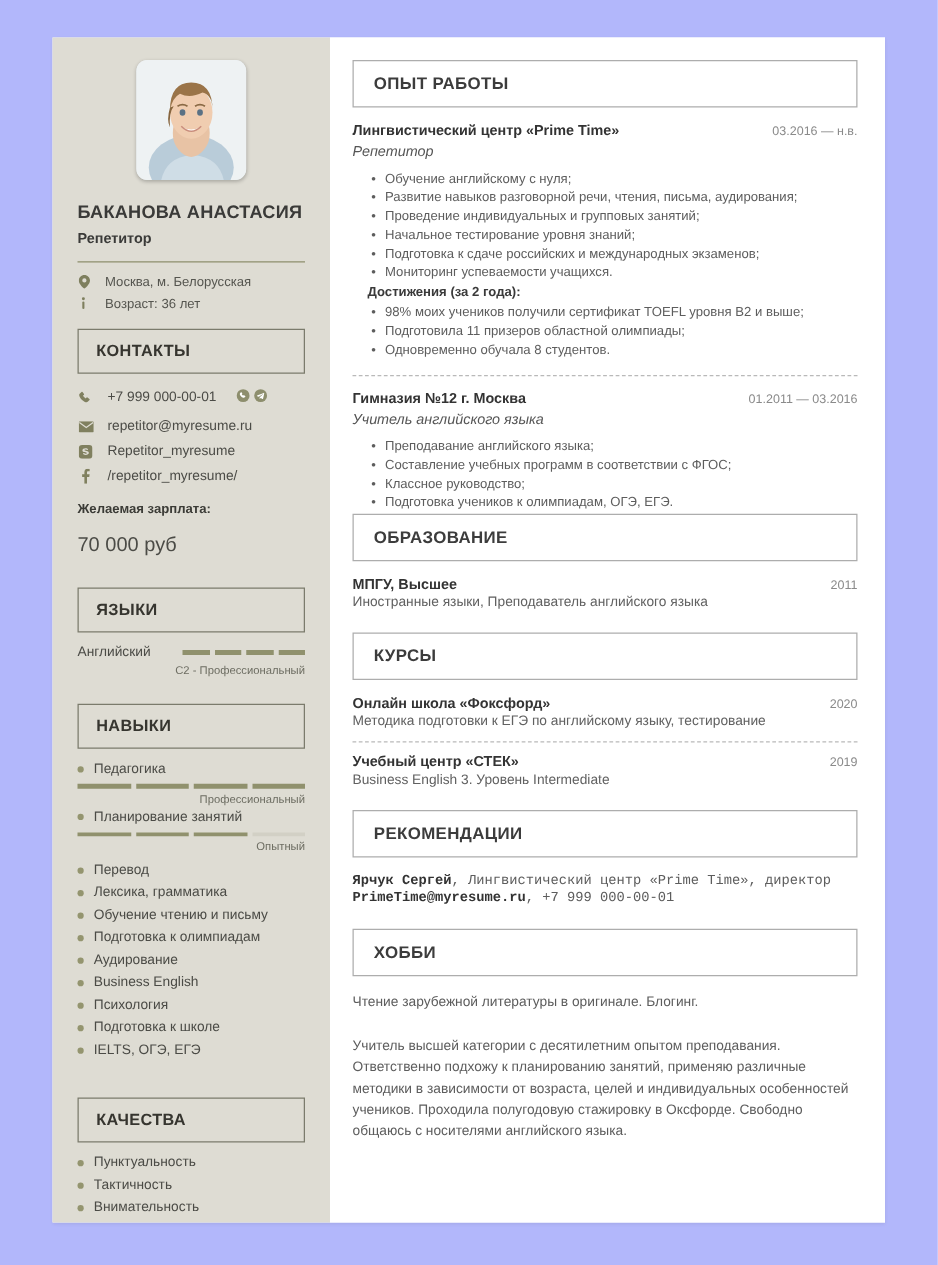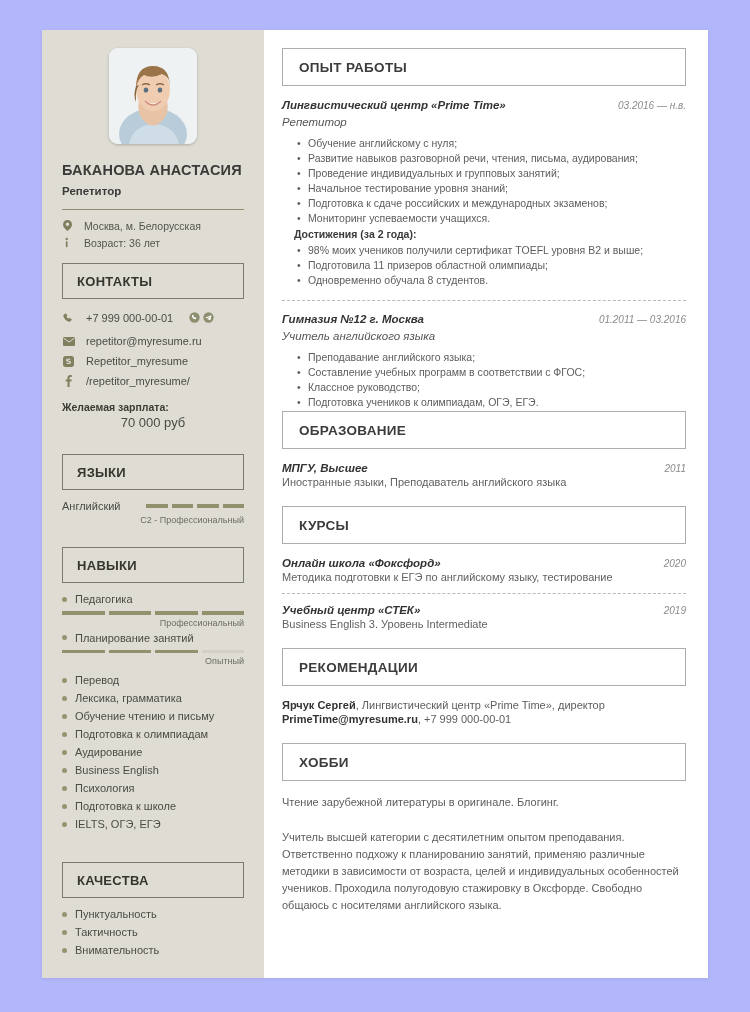--- a/index.html
+++ b/index.html
@@ -48,53 +48,53 @@
     padding: 8px 0 8px 14px;
     margin: 14px 0 10px 0;
   }
   .sec-box-title { font-size: 13px; font-weight: bold; color: #36352f; letter-spacing: .3px; }
   .contact-row { display: flex; align-items: center; gap: 11px; margin-bottom: 8px; }
   .c-ico { width: 13px; flex-shrink: 0; display: flex; justify-content: center; color: #80805f; }
   .c-txt { font-size: 11px; color: #4b4b46; }
   .inline-ico { display: inline-flex; gap: 3px; margin-left: 5px; vertical-align: -2px; }
   .salary-block { margin-top: 14px; }
   .salary-label { font-size: 10.5px; font-weight: bold; color: #3b3b36; }
-  .salary-val { font-size: 13px; color: #4b4b46; margin-top: 2px; text-align: center; }
+  .salary-val { font-size: 16px; color: #4b4b46; margin-top: 15px; }
   .lang-row { display: flex; align-items: center; justify-content: space-between; }
   .lang-name { font-size: 11px; color: #4b4b46; }
   .bar { display: flex; gap: 4px; width: 98px; }
   .seg { height: 3.5px; flex: 1; background: #d2d0c5; }
   .seg.on { background: #90916d; }
   .bar-cap { font-size: 9px; color: #6d6d62; text-align: right; margin-top: 3px; }
   .skill-item { display: flex; align-items: center; gap: 8px; margin-bottom: 6px; }
   .dot { width: 5px; height: 5px; border-radius: 50%; background: #94956f; flex-shrink: 0; }
   .skill-txt { font-size: 11px; color: #4b4b46; }
   .skill-bar { display: flex; gap: 4px; width: 100%; margin: 1px 0 0 0; }
   
   .main { flex: 1; padding: 18px 22px 0 18px; background: #fff; }
   .m-sec {
     border: 1px solid #adadad;
     padding: 9px 0 9px 16px;
     margin-bottom: 13px;
   }
   .m-sec.spaced { }
   .m-sec-title { font-size: 13.5px; font-weight: bold; color: #3c3c3c; letter-spacing: .3px; }
-  .entry-head { display: flex; justify-content: space-between; align-items: flex-end; font-style: italic; }
+  .entry-head { display: flex; justify-content: space-between; align-items: flex-end; }
   .entry-org { font-size: 11.5px; font-weight: bold; color: #333; }
   .entry-date { font-size: 10px; color: #8a8a8a; white-space: nowrap; padding-left: 10px; }
   .entry-role { font-size: 11.5px; font-style: italic; color: #555; margin-top: 5px; }
   .entry-sub { font-size: 11px; color: #616161; margin-top: 2px; }
   ul.bullets { list-style: none; margin: 9px 0 0 26px; }
   ul.bullets li { font-size: 10.5px; color: #5d5d5d; margin-bottom: 3px; position: relative; }
   ul.bullets li::before {
     content: "•"; position: absolute; left: -11px; color: #5d5d5d;
   }
   .ach-head { font-size: 10.5px; font-weight: bold; color: #3a3a3a; margin: 4px 0 3px 12px; }
   .dash-sep { border-top: 1px dashed #b9b9b9; margin: 14px 0 12px 0; }
-  .rec-line { font-size: 11px; color: #5d5d5d; margin-bottom: 2px; }
+  .rec-line { font-size: 11px; color: #5d5d5d; margin-bottom: 2px; font-family: Liberation Mono, monospace; }
   .rec-line b { color: #333; }
   .para { font-size: 11px; color: #5d5d5d; line-height: 1.55; }
   .blk { margin-bottom: 18px; }
 </style>
 </head>
 <body>
 
 <div class="page">
 
   <aside class="sidebar">

